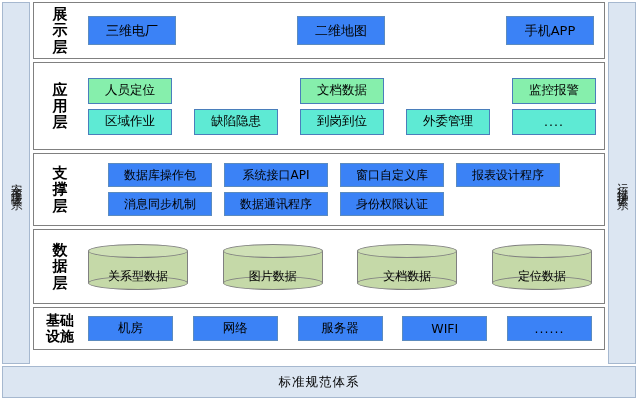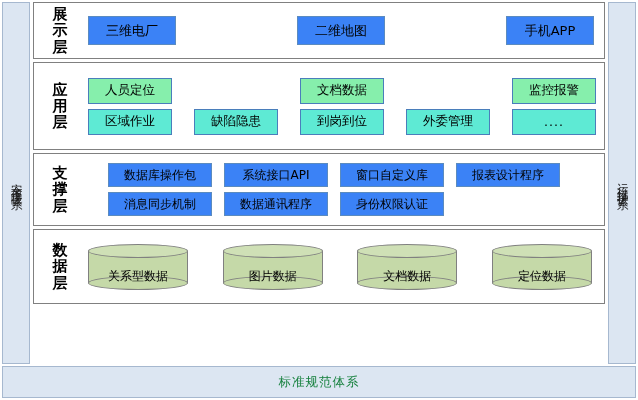--- a/index.html
+++ b/index.html
@@ -170,21 +170,21 @@
   .bottom-bar{
     height:32px;
     margin:2px;
     background:#dce6f2;
     border:1px solid #a6b8cf;
     box-sizing:border-box;
     display:flex;
     align-items:center;
     justify-content:center;
     font-size:12.5px;
-    color:#15803d;
+    color:#000000;
     letter-spacing:1px;
   }
   .dots{letter-spacing:1px;}
 </style>
 </head>
 <body>
 
 <div class="frame">
 
   <div class="upper">
@@ -290,20 +290,37 @@
             <div class="cyl">
               <div class="cyl-body"></div>
               <div class="cyl-bottom"></div>
               <div class="cyl-top"></div>
               <div class="cyl-label">定位数据</div>
             </div>
           </div>
         </div>
       </div>
 
+      <div class="layer" id="layer-infra">
+        <div class="layer-label two-col">
+          <div>
+            <span>基础</span>
+            <span>设施</span>
+          </div>
+        </div>
+        <div class="layer-body">
+          <div class="row">
+            <div class="node">机房</div>
+            <div class="node">网络</div>
+            <div class="node">服务器</div>
+            <div class="node">WIFI</div>
+            <div class="node dots">......</div>
+          </div>
+        </div>
+      </div>
 
     </div>
 
     <div class="rail">
       <div class="rail-text">运行维护体系</div>
     </div>
 
   </div>
 
   <div class="bottom-bar">

